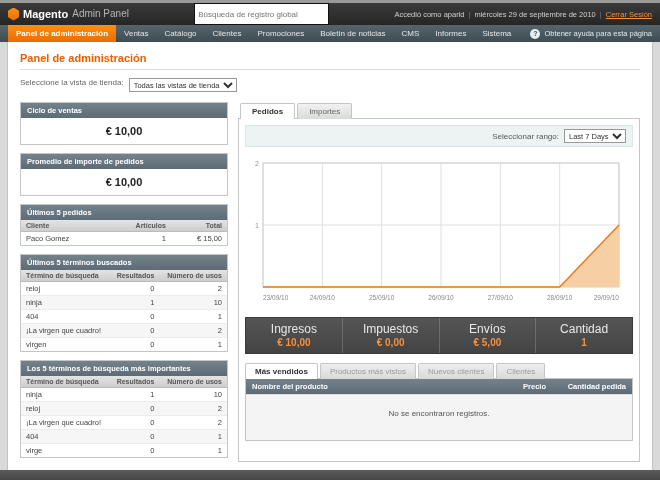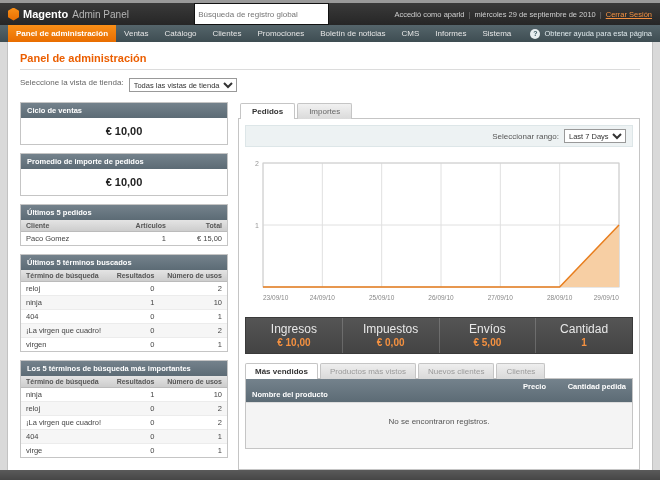--- a/index.html
+++ b/index.html
@@ -11,21 +11,21 @@
   }
   .frame { width:660px; height:480px; display:flex; flex-direction:column; background:#d9d9d9; }
 
   
   .top-strip { height:3px; background:#9a9a9a; }
   .top-bar {
     height:22px; background:linear-gradient(#3a3a3a,#262626);
     display:flex; align-items:center; justify-content:space-between;
     padding:0 8px; flex:none;
   }
-  .brand-group { display:flex; align-items:center; gap:4px; }
+  .brand-group { display:flex; gap:4px; }
   .logo-icon {
     width:11px; height:13px; display:inline-block;
     background:linear-gradient(#f98f17,#e96d00);
     clip-path:polygon(50% 0,100% 25%,100% 75%,50% 100%,0 75%,0 25%);
   }
   .brand-name { color:#fff; font-weight:bold; font-size:11px; }
   .brand-suffix { color:#b5b5b5; font-size:10px; }
   .global-search {
     width:135px; height:22px; font-size:8px; border:1px solid #111;
     background:#fff; color:#555; padding:0 3px; font-family:"Liberation Sans",sans-serif;
@@ -116,21 +116,21 @@
     background:linear-gradient(#eeeeee,#d9d9d9); color:#9a9a9a; border-radius:2px 2px 0 0;
     position:relative; bottom:-1px; cursor:pointer; white-space:nowrap;
   }
   .btab.active { background:#fff; color:#333; font-weight:bold; z-index:2; }
   .grid { margin:0 6px 8px; border:1px solid #c5c5c5; }
   .grid-head {
     display:flex; background:linear-gradient(#74828c,#5c6b75); color:#fff;
     font-size:7.5px; font-weight:bold;
   }
   .grid-head .gh { padding:3px 6px; }
-  .gh.name { flex:1;margin-top:8px; }
+  .gh.name { flex:1; }
   .gh.price { width:70px; text-align:right; }
   .gh.qty { width:80px; text-align:right; }
   .grid-empty {
     background:#f4f4f4; text-align:center; font-size:8px; color:#555;
     padding:14px 0 22px; border-top:1px solid #ddd;
   }
 
   .footer { height:10px; background:linear-gradient(#5a5a5a,#464646); flex:none; }
 </style>
 </head>

